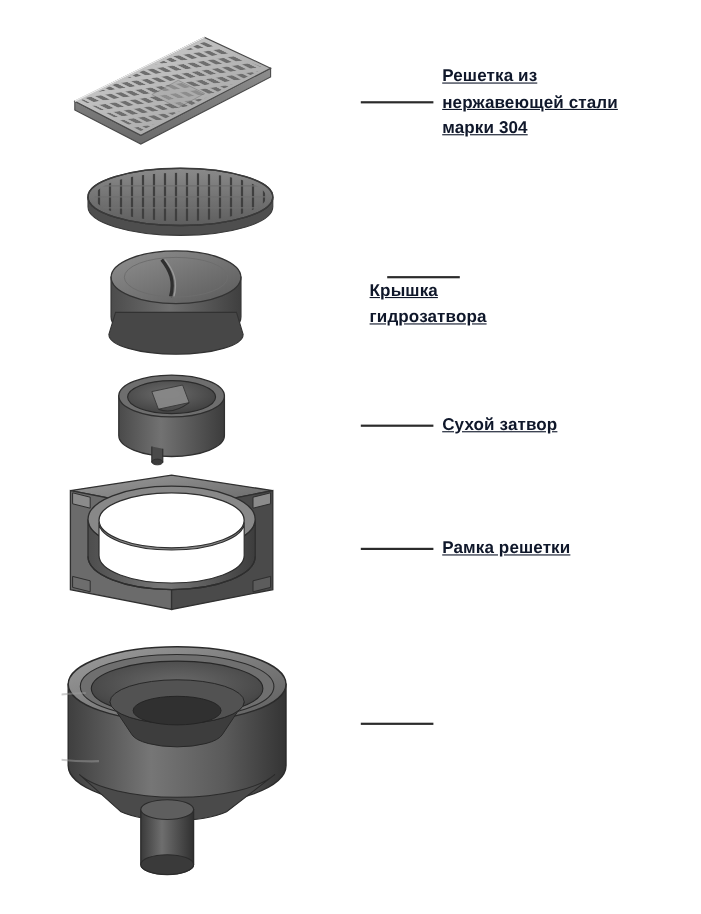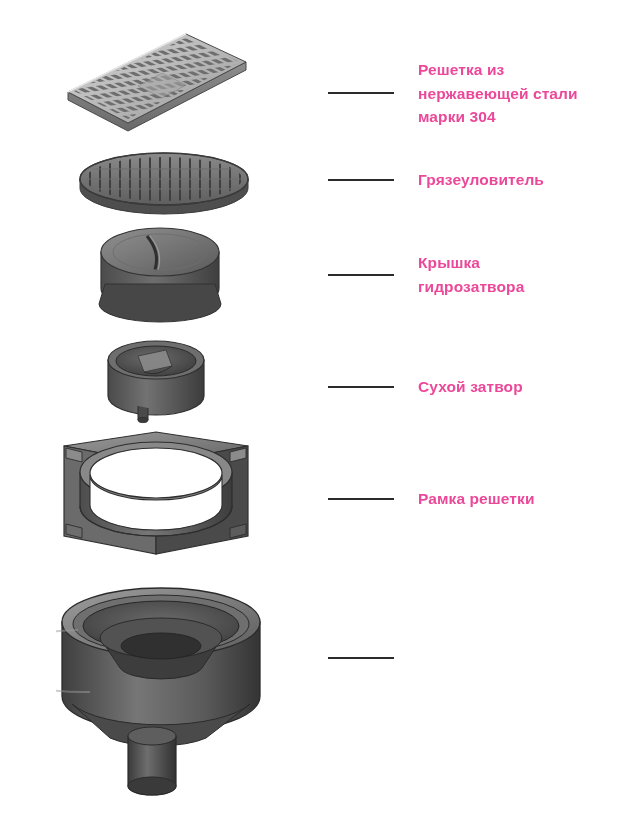--- a/index.html
+++ b/index.html
@@ -26,27 +26,28 @@
     display: flex;
     align-items: center;
   }
   .leader {
     width: 66px;
     height: 2px;
     background: #2b2b2b;
     flex: 0 0 auto;
   }
   .label {
-    margin-left: 24px;
-    color: #ec4899;
+    margin-left: 8px;
+    color: #0f172a;
     font-size: 15.5px;
     font-weight: bold;
     line-height: 1.52;
     white-space: pre-line;
     letter-spacing: 0.1px;
+    text-decoration: underline;
   }
   
   .grate-plate {
     left: 66px;
     top: 32px;
     width: 180px;
     height: 112px;
   }
   
   .part svg { display: block; }
@@ -277,26 +278,22 @@
     </svg>
   </div>
 
   <div class="callout" style="left:328px; top:58px;">
     <span class="leader"></span>
     <span class="label">Решетка из
 нержавеющей стали
 марки 304</span>
   </div>
 
-  <div class="callout" style="left:328px; top:168px;">
-    <span class="leader"></span>
-    <span class="label">Грязеуловитель</span>
-  </div>
-
-  <div class="callout" style="left:328px; top:251px;">
+
+  <div class="callout" style="left:328px; top:251px;flex-direction:column;">
     <span class="leader"></span>
     <span class="label">Крышка
 гидрозатвора</span>
   </div>
 
   <div class="callout" style="left:328px; top:375px;">
     <span class="leader"></span>
     <span class="label">Сухой затвор</span>
   </div>
 

